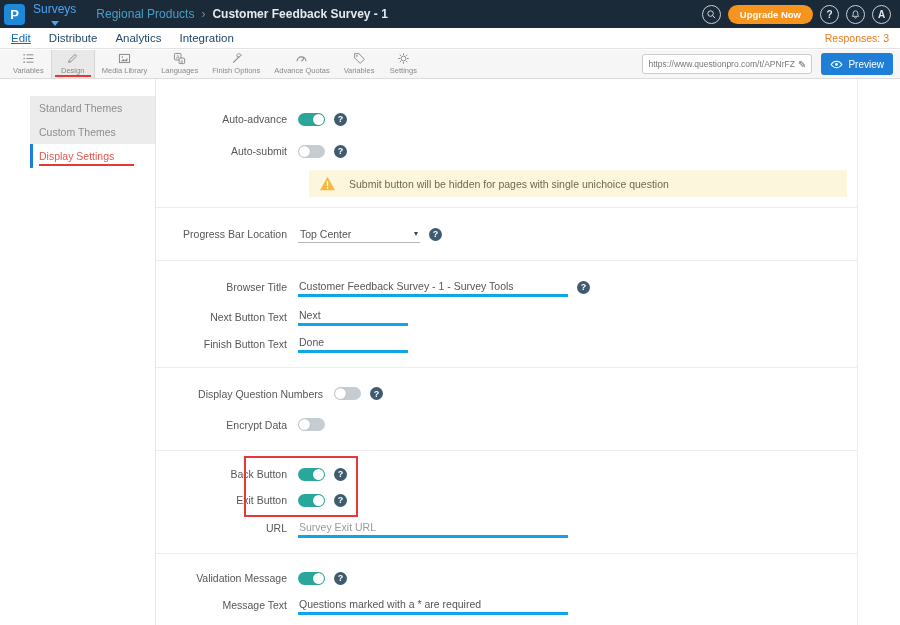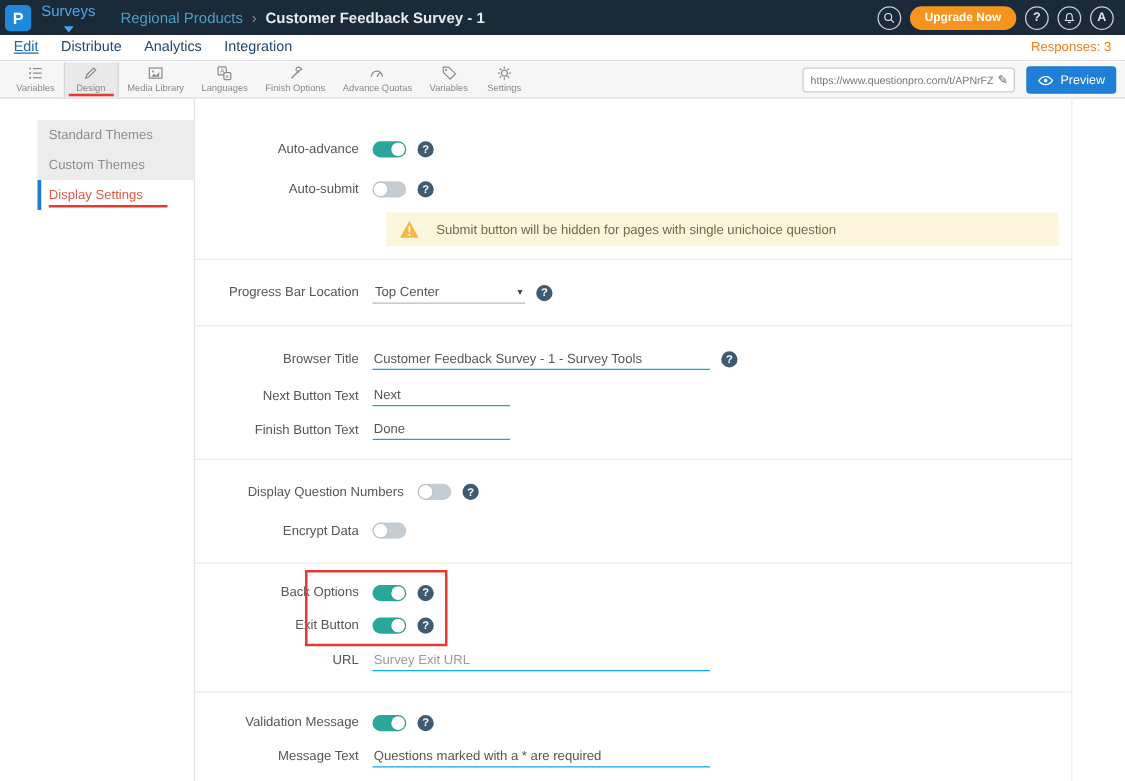--- a/index.html
+++ b/index.html
@@ -52,21 +52,21 @@
   .content{position:absolute;left:155px;top:79px;right:42px;bottom:0;background:#fff;border-left:1px solid #e5e5e5;border-right:1px solid #ececec;padding-top:24px;overflow:hidden;}
   .row{display:flex;align-items:center;}
   .flabel{width:142px;text-align:right;padding-right:11px;font-size:10.5px;color:#565656;flex:none;}
   .ctrl{display:flex;align-items:center;gap:9px;}
   .toggle{width:27px;height:13px;border-radius:7px;background:#c5cdd2;position:relative;flex:none;cursor:pointer;}
   .toggle .knob{position:absolute;top:1px;left:1px;width:11px;height:11px;border-radius:50%;background:#fff;box-shadow:0 0 1px rgba(0,0,0,.35);}
   .toggle.on{background:#2aa79b;}
   .toggle.on .knob{left:auto;right:1px;}
   .help{width:13px;height:13px;border-radius:50%;background:#3e5b71;color:#fff;font-size:9px;font-weight:bold;display:inline-flex;align-items:center;justify-content:center;flex:none;cursor:pointer;}
   .help::after{content:"?";}
-  .u-input{border:none;border-bottom:1px solid #0ea5e9;font-size:10.5px;color:#555;font-family:inherit;outline:none;padding:2px 1px;background:transparent;}
+  .u-input{border:none;border-bottom:3px solid #0ea5e9;font-size:10.5px;color:#555;font-family:inherit;outline:none;padding:2px 1px;background:transparent;}
   .u-input::placeholder{color:#9a9a9a;}
   .sep{border-top:1px solid #ececec;margin:10px 0;}
   .banner{margin:3px 10px 0 153px;background:#fcf6dd;display:flex;align-items:center;gap:13px;height:27px;padding:0 10px;font-size:10.5px;color:#6d6a4e;}
   .banner svg{width:17px;height:15px;flex:none;}
   .select{display:flex;align-items:center;justify-content:space-between;border-bottom:1px solid #b9b9b9;width:122px;padding:2px 2px;font-size:10.5px;color:#555;cursor:pointer;}
   .select .sel-caret{font-size:8px;color:#444;}
   .sel-caret::after{content:"\25BE";}
   .hl-wrap{position:relative;}
   .anno-rect{position:absolute;left:88px;top:-5px;width:114px;height:61px;border:2px solid #e53935;pointer-events:none;}
 </style>
@@ -300,21 +300,21 @@
         </span>
     </span>
   </div>
 
   <div class="sep"></div>
 
   <div class="hl-wrap">
     <div class="anno-rect"></div>
 
     <div class="row" style="height:26px;">
-      <span class="flabel">Back Options</span>
+      <span class="flabel">Back Button</span>
       <span class="ctrl">
         <span class="toggle on">
             <span class="knob"></span>
           </span>
         <span class="help"></span>
       </span>
     </div>
 
     <div class="row" style="height:26px;">
       <span class="flabel">Exit Button</span>

